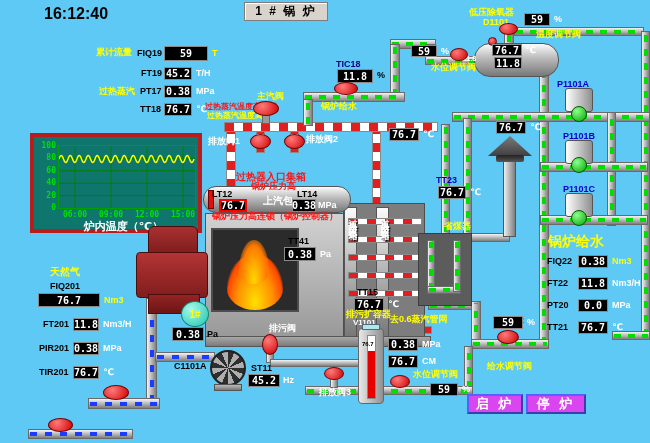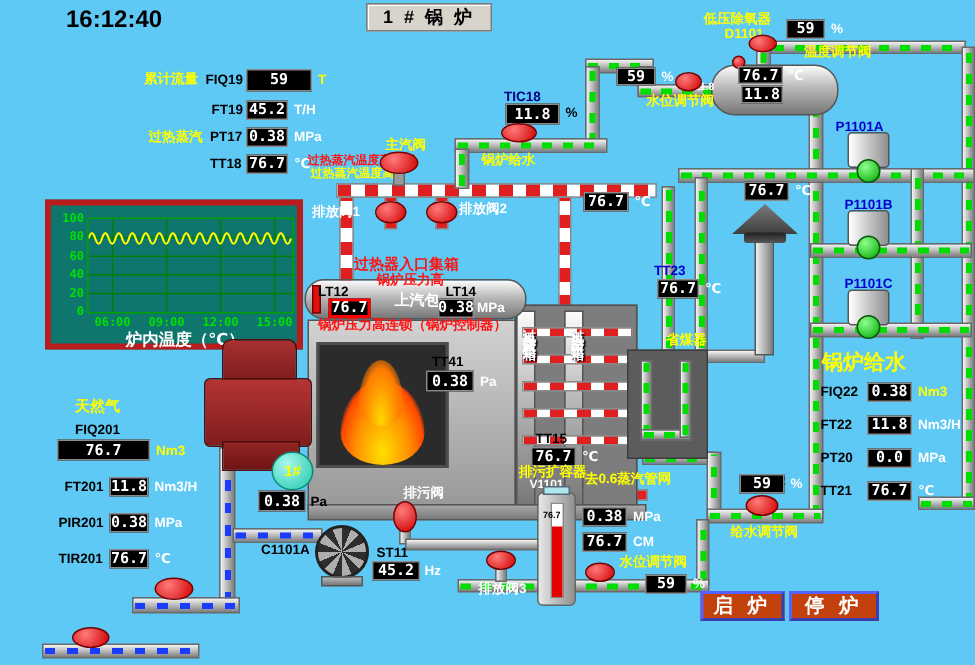--- a/index.html
+++ b/index.html
@@ -22,21 +22,21 @@
      background:repeating-linear-gradient(90deg,#1a3cff 0 7px,rgba(0,0,0,0) 7px 15px)}
   .pgv.bd::before{content:"";position:absolute;top:1px;bottom:1px;left:50%;margin-left:-2px;width:4px;
      background:repeating-linear-gradient(0deg,#1a3cff 0 7px,rgba(0,0,0,0) 7px 15px)}
   .psh{background:repeating-linear-gradient(90deg,#e02020 0 9px,#ffffff 9px 18px);border:1px solid #8a8a8a}
   .psv{background:repeating-linear-gradient(0deg,#e02020 0 9px,#ffffff 9px 18px);border:1px solid #8a8a8a}
   .valve{background:radial-gradient(circle at 35% 30%,#ff7a7a,#cf0000);border:1px solid #700;border-radius:50%}
   .pcirc{background:radial-gradient(circle at 35% 30%,#8dff8d,#00a800);border:1px solid #045704;border-radius:50%}
   .pumpc{background:linear-gradient(90deg,#ffffff,#8f8f8f);border:1px solid #555;border-radius:3px;
          display:flex;align-items:center;justify-content:center}
   .cyl{background:linear-gradient(180deg,#fbfbfb 0%,#b9b9b9 45%,#787878 100%);border:1px solid #555}
-  .btn{background:#c2410c;border:2px outset #5560ff;color:#fff;display:flex;align-items:center;justify-content:center;
+  .btn{background:#d946ef;border:2px outset #5560ff;color:#fff;display:flex;align-items:center;justify-content:center;
        font-weight:bold;font-size:13px;letter-spacing:3px;cursor:pointer}
   .titlebtn{background:#d8d4cc;border:1px solid #7d7d7d;box-shadow:inset 1px 1px 0 #fff;color:#000;
        display:flex;align-items:center;justify-content:center;font-weight:bold;font-size:12px;letter-spacing:2px}
   .vtext{writing-mode:vertical-rl;color:#fff;font-weight:bold;font-size:9px;letter-spacing:2px;
        text-shadow:1px 1px 1px #000}
   .trendp{background:#0f766e;border:4px solid #b91c1c}
   .ticky{color:#00e000;font:bold 8px "DejaVu Sans Mono",monospace;text-align:right}
   .tickx{color:#00e000;font:bold 8px "DejaVu Sans Mono",monospace;text-align:center}
   .fan{border-radius:50%;background:repeating-conic-gradient(#2e2e2e 0 22deg,#aeaeae 22deg 45deg);border:2px solid #222}
   .gauge{background:linear-gradient(90deg,#e8e8e8,#909090);border:1px solid #666;border-radius:4px}
@@ -275,21 +275,21 @@
 <div class="abs vbox" style="left:578px;top:299px;width:30px;height:13px">0.0</div>
 <div class="abs lbl w" style="left:612px;top:301px">MPa</div>
 <div class="abs lbl k" style="left:547px;top:323px">TT21</div>
 <div class="abs vbox" style="left:578px;top:321px;width:30px;height:13px">76.7</div>
 <div class="abs lbl w" style="left:612px;top:323px">℃</div>
 
 <div class="abs lbl k" style="left:497px;top:316px">LTC12</div>
 <div class="abs vbox" style="left:493px;top:316px;width:30px;height:13px">59</div>
 <div class="abs lbl w" style="left:527px;top:318px">%</div>
 <div class="abs valve" style="left:497px;top:330px;width:22px;height:14px"></div>
-<div class="abs lbl y" style="left:487px;top:350px">给水调节阀</div>
+<div class="abs lbl y" style="left:487px;top:362px">给水调节阀</div>
 
 <div class="abs lbl y" style="left:346px;top:310px">排污扩容器</div>
 <div class="abs lbl w" style="left:353px;top:319px;font-size:8px">V1101</div>
 <div class="abs lbl y" style="left:390px;top:315px">去0.6蒸汽管网</div>
 <div class="abs vbox" style="left:388px;top:338px;width:30px;height:13px">0.38</div>
 <div class="abs lbl w" style="left:422px;top:340px">MPa</div>
 <div class="abs vbox" style="left:388px;top:355px;width:30px;height:13px">76.7</div>
 <div class="abs lbl w" style="left:422px;top:357px">CM</div>
 <div class="abs gauge" style="left:358px;top:328px;width:26px;height:76px">
   <div class="abs" style="left:3px;top:-5px;width:18px;height:6px;background:#aee8ee;border:1px solid #567"></div>

